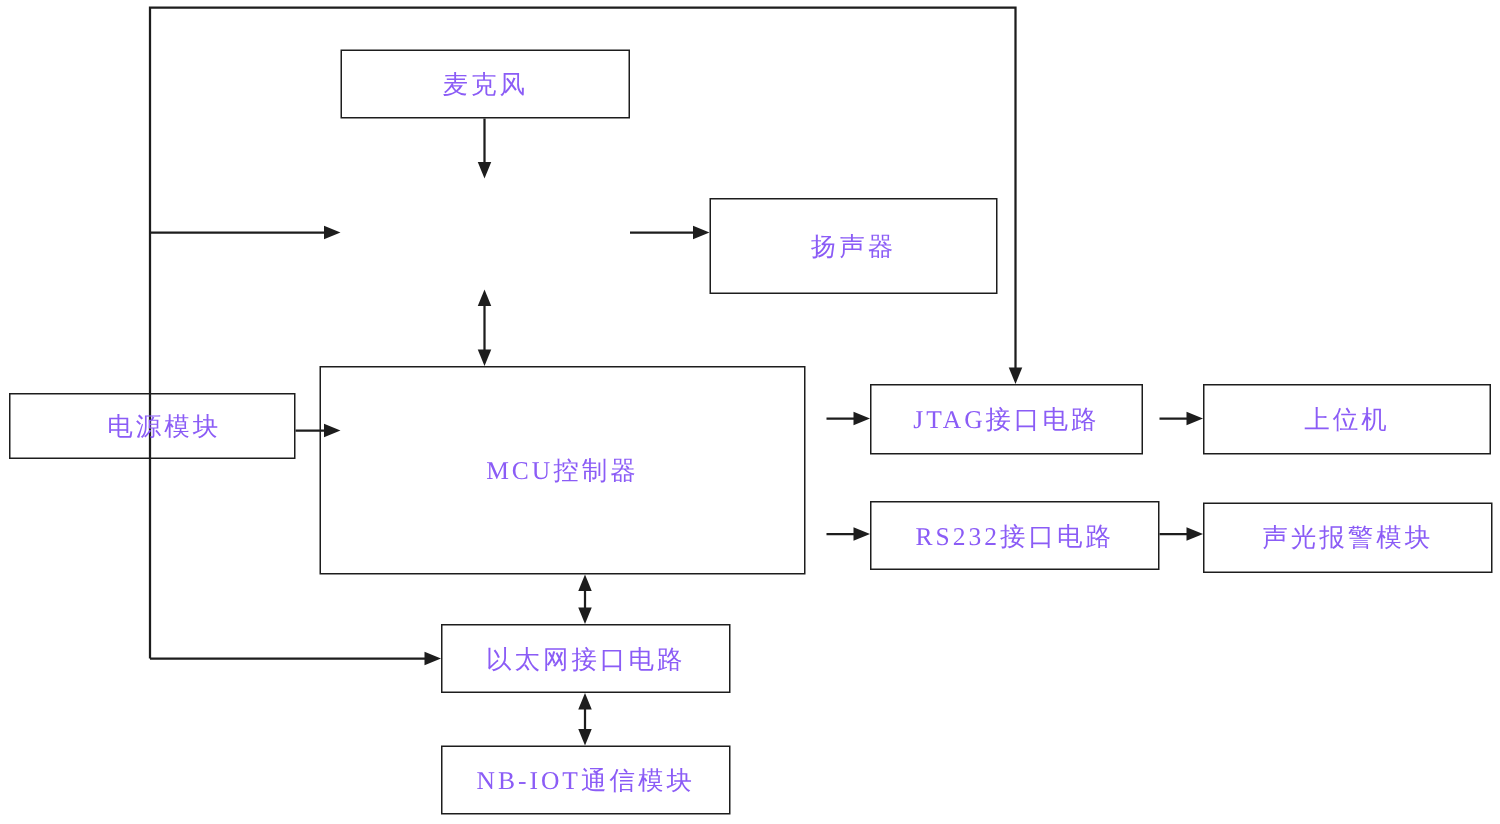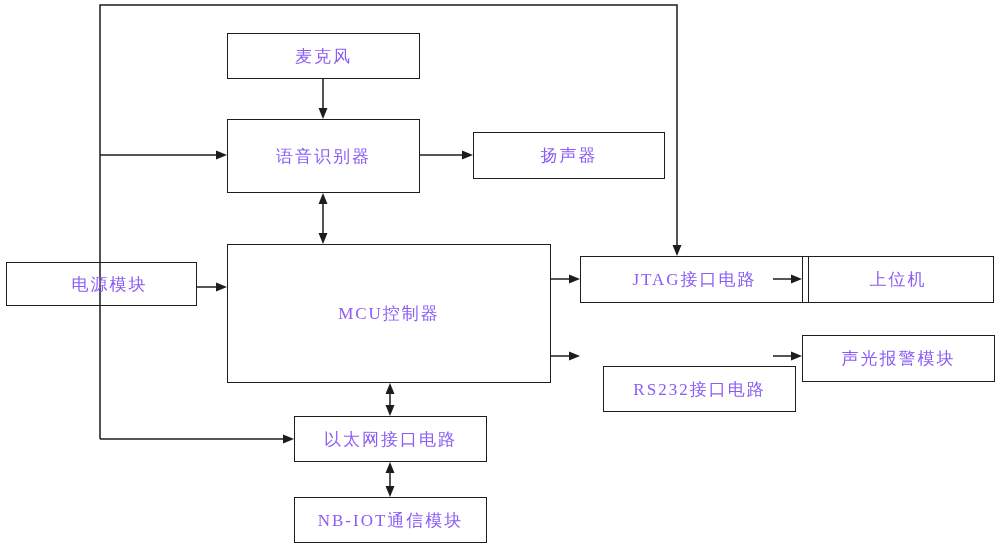--- a/index.html
+++ b/index.html
@@ -117,39 +117,36 @@
     <g>
       <line class="wire" x1="390" y1="465" x2="390" y2="494"></line>
       <polygon class="head" points="390,462 385.5,473 394.5,473"></polygon>
       <polygon class="head" points="390,497 385.5,486 394.5,486"></polygon>
     </g>
   </svg>
 
   <div class="box" style="left:227px; top:33px;  width:193px; height:46px;">
       <span>麦克风</span>
     </div>
-  <div class="box" style="left:227px; top:119px; width:193px; height:74px;">
-      <span>语音识别器</span>
-    </div>
-  <div class="box" style="left:473px; top:132px; width:192px; height:47px;">
+  <div class="box" style="left:473px; top:132px; width:192px; height:64px;">
       <span>扬声器</span>
     </div>
   <div class="box" style="left:6px;   top:262px; width:191px; height:44px;padding-left:16px;">
       <span>电源模块</span>
     </div>
-  <div class="box" style="left:227px; top:244px; width:324px; height:139px;">
+  <div class="box" style="left:213px; top:244px; width:324px; height:139px;">
       <span>MCU控制器</span>
     </div>
-  <div class="box" style="left:580px; top:256px; width:229px; height:47px;">
+  <div class="box" style="left:580px; top:256px; width:182px; height:47px;">
       <span>JTAG接口电路</span>
     </div>
   <div class="box" style="left:802px; top:256px; width:192px; height:47px;font-family:Liberation Mono, monospace;">
       <span>上位机</span>
     </div>
-  <div class="box" style="left:603px; top:334px; width:193px; height:46px;margin-top:32px;">
+  <div class="box" style="left:580px; top:334px; width:193px; height:46px;">
       <span>RS232接口电路</span>
     </div>
   <div class="box" style="left:802px; top:335px; width:193px; height:47px;justify-content:center;">
       <span>声光报警模块</span>
     </div>
   <div class="box" style="left:294px; top:416px; width:193px; height:46px;">
       <span>以太网接口电路</span>
     </div>
   <div class="box" style="left:294px; top:497px; width:193px; height:46px;text-align:right;">
       <span>NB-IOT通信模块</span>

